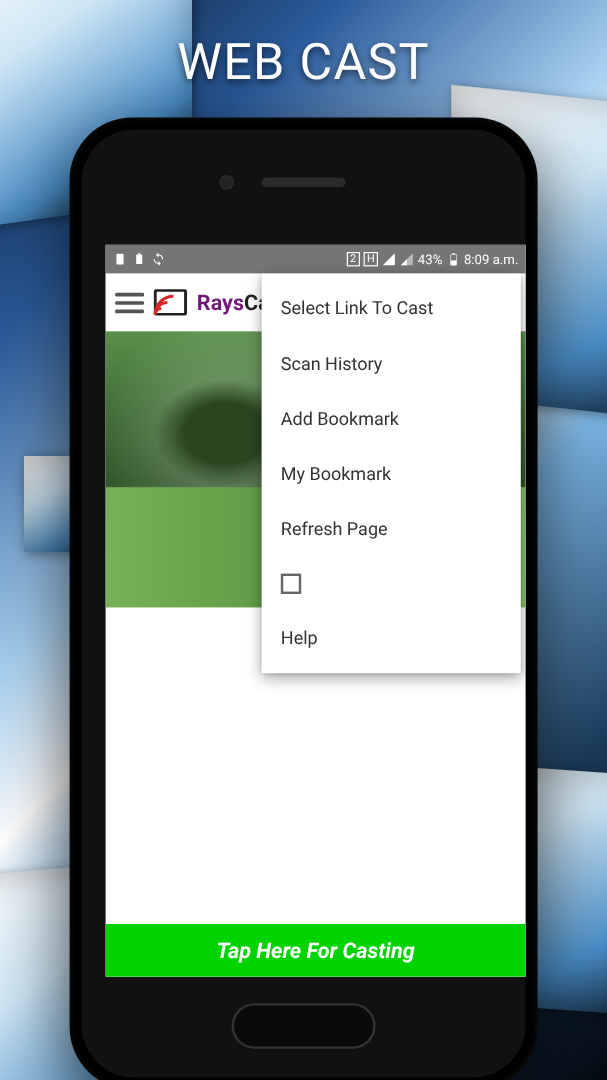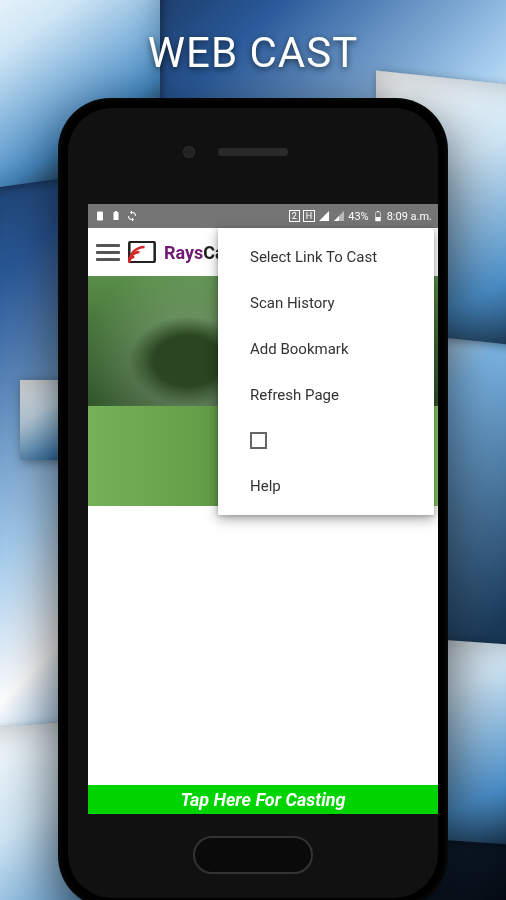--- a/index.html
+++ b/index.html
@@ -148,40 +148,40 @@
     background: linear-gradient(90deg, #7ab55a, #5a9440, #8ac968);
   }
   .dropdown {
     position: absolute;
     top: 24px;
     left: 130px;
     width: 216px;
     background: #fff;
     box-shadow: 0 4px 12px rgba(0,0,0,0.35), 0 1px 4px rgba(0,0,0,0.2);
     z-index: 20;
-    padding: 6px 16px;
+    padding: 6px 0;
   }
   .dropdown-item {
     padding: 14px 16px;
     font-size: 15px;
     color: #333;
     display: flex;
     align-items: center;
     justify-content: space-between;
     cursor: pointer;
   }
   .checkbox {
     width: 17px; height: 17px;
     border: 2px solid #666;
     flex-shrink: 0;
   }
   .cast-btn {
     position: absolute;
     bottom: 0; left: 0; right: 0;
-    height: 29px;
+    height: 44px;
     background: #00d400;
     color: #fff;
     font-size: 18px;
     font-weight: 700;
     display: flex;
     align-items: center;
     justify-content: center;
     cursor: pointer;
     font-style: italic;
   }
@@ -275,20 +275,23 @@
         <div class="dropdown-item">
           <span>Select Link To Cast</span>
         </div>
         <div class="dropdown-item">
           <span>Scan History</span>
         </div>
         <div class="dropdown-item">
           <span>Add Bookmark</span>
         </div>
         <div class="dropdown-item">
+          <span>My Bookmark</span>
+        </div>
+        <div class="dropdown-item">
           <span>Refresh Page</span>
         </div>
         <div class="dropdown-item">
           <span class="checkbox"></span>
         </div>
         <div class="dropdown-item">
           <span>Help</span>
         </div>
       </div>
 

